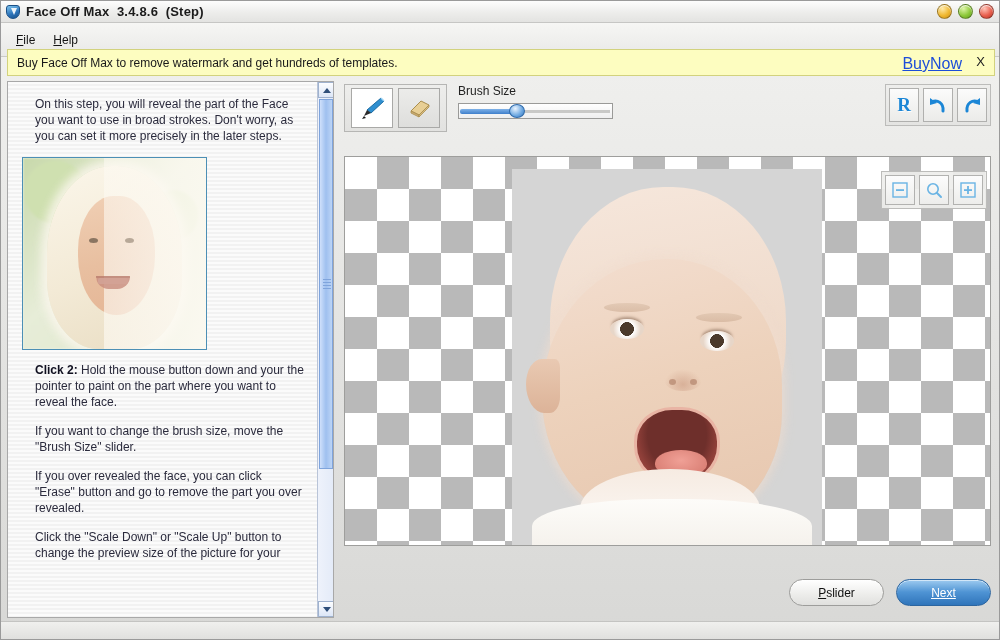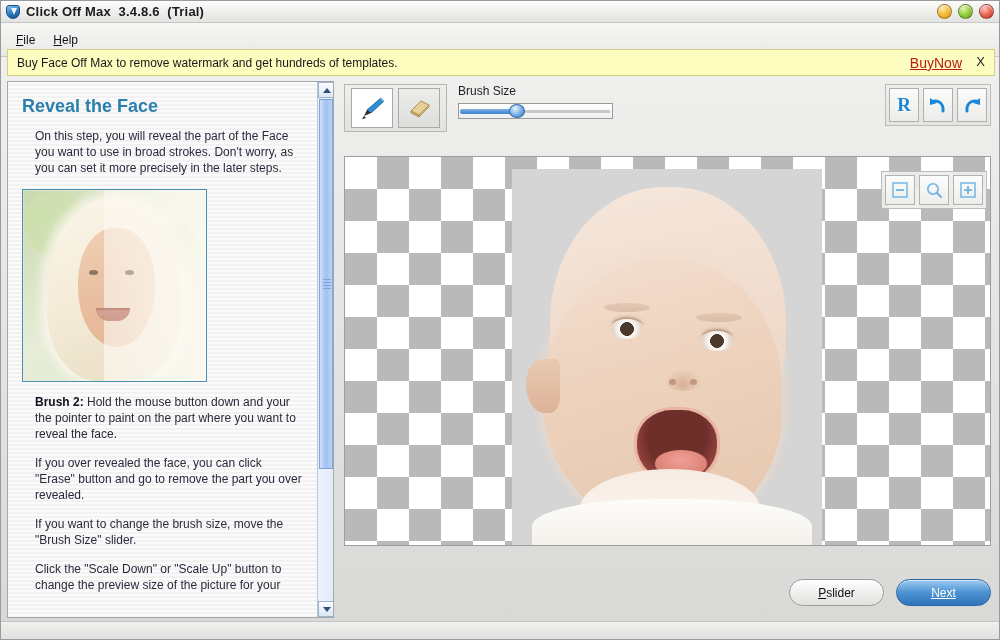--- a/index.html
+++ b/index.html
@@ -74,21 +74,21 @@
   
   .banner {
     position: absolute; left: 6px; top: 48px; width: 988px; height: 27px;
     background: #fdfdc0;
     border: 1px solid #d2d27e;
     display: flex; align-items: center;
   }
   .banner-text { font-size: 12px; color: #18181a; margin-left: 9px; }
   .banner-link {
     position: absolute; right: 32px; top: 5px;
-    font-size: 14px; color: #b91c1c; text-decoration: underline; cursor: pointer;
+    font-size: 16px; color: #1d4ed8; text-decoration: underline; cursor: pointer;
   }
   .banner-close {
     position: absolute; right: 9px; top: 4px;
     font-size: 13px; color: #222; cursor: pointer; font-family: "Liberation Sans", sans-serif;
   }
 
   
   .sidebar {
     position: absolute; left: 6px; top: 80px; width: 327px; height: 537px;
     background:
@@ -383,60 +383,59 @@
 </style>
 </head>
 <body>
 
 <div id="app">
 
   <div class="titlebar">
     <span class="app-icon">
         <span class="shield"></span>
       </span>
-    <span class="title-text">Click Off Max  3.4.8.6  (Trial)</span>
+    <span class="title-text">Face Off Max  3.4.8.6  (Step)</span>
     <span class="win-buttons">
       <span class="win-btn min"></span>
       <span class="win-btn max"></span>
       <span class="win-btn close"></span>
     </span>
   </div>
 
   <div class="menubar">
     <span class="menu-item"><u>F</u><span>ile</span></span>
     <span class="menu-item"><u>H</u><span>elp</span></span>
   </div>
 
   <div class="banner">
     <span class="banner-text">Buy Face Off Max to remove watermark and get hundreds of templates.</span>
     <span class="banner-link">BuyNow</span>
     <span class="banner-close">X</span>
   </div>
 
   <div class="sidebar">
     <div class="sidebar-inner">
-      <div class="help-title">Reveal the Face</div>
       <div class="help-p">On this step, you will reveal the part of the Face you want to use in broad strokes. Don't worry, as you can set it more precisely in the later steps.</div>
 
       <div class="thumb">
         <div class="bg"></div>
         <div class="hair"></div>
         <div class="face"></div>
         <div class="veil"></div>
         <div class="eyeL"></div>
         <div class="eyeR"></div>
         <div class="teeth"></div>
         <div class="mouth"></div>
       </div>
 
       <div class="help-p">
-        <b>Brush 2:</b><span> Hold the mouse button down and your the pointer to paint on the part where you want to reveal the face.</span>
-      </div>
+        <b>Click 2:</b><span> Hold the mouse button down and your the pointer to paint on the part where you want to reveal the face.</span>
+      </div>
+      <div class="help-p">If you want to change the brush size, move the "Brush Size" slider.</div>
       <div class="help-p">If you over revealed the face, you can click "Erase" button and go to remove the part you over revealed.</div>
-      <div class="help-p">If you want to change the brush size, move the "Brush Size" slider.</div>
       <div class="help-p">Click the "Scale Down" or "Scale Up" button to change the preview size of the picture for your</div>
     </div>
 
     <div class="sb-track">
       <div class="sb-arrow up">
           <span class="chev"></span>
         </div>
       <div class="sb-thumb">
           <span class="sb-grip"></span>
         </div>

